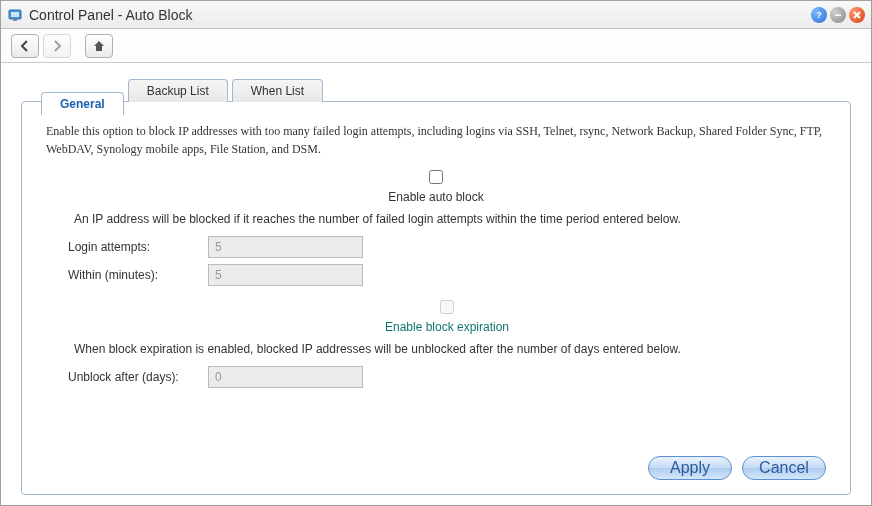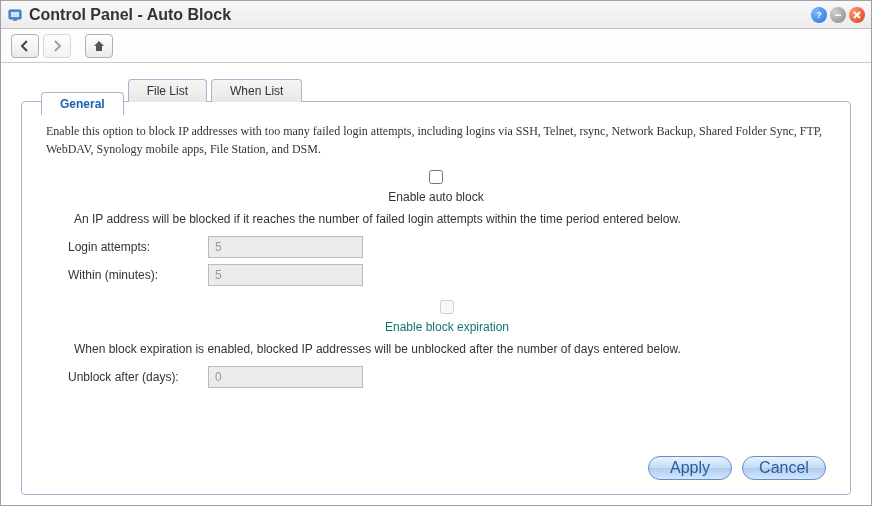--- a/index.html
+++ b/index.html
@@ -27,22 +27,22 @@
 }
 .titlebar .app-icon {
   width: 16px;
   height: 16px;
   margin-right: 6px;
   display: flex;
   align-items: center;
   justify-content: center;
 }
 .titlebar .title {
-  font-weight: bold;
-  font-size: 16px;
+  font-weight: normal;
+  font-size: 14px;
   color: #333;
   flex: 1;
 }
 .titlebar .controls {
   display: flex;
   gap: 3px;
 }
 .titlebar .ctl {
   width: 16px;
   height: 16px;
@@ -230,21 +230,21 @@
     <div class="nav-btn">
       <svg viewBox="0 0 12 12">
           <path d="M6 1 L11 6 L9 6 L9 11 L3 11 L3 6 L1 6 Z" fill="#555"></path>
         </svg>
     </div>
   </div>
 
   <div class="content">
     <div class="tabs">
       <div class="tab active">General</div>
-      <div class="tab">File List</div>
+      <div class="tab">Backup List</div>
       <div class="tab">When List</div>
     </div>
 
     <div class="panel">
       <div class="desc">Enable this option to block IP addresses with too many failed login attempts, including logins via SSH, Telnet, rsync, Network Backup, Shared Folder Sync, FTP, WebDAV, Synology mobile apps, File Station, and DSM.</div>
 
       <div class="check-row">
         <input type="checkbox" style="">
         <label>Enable auto block</label>
       </div>

